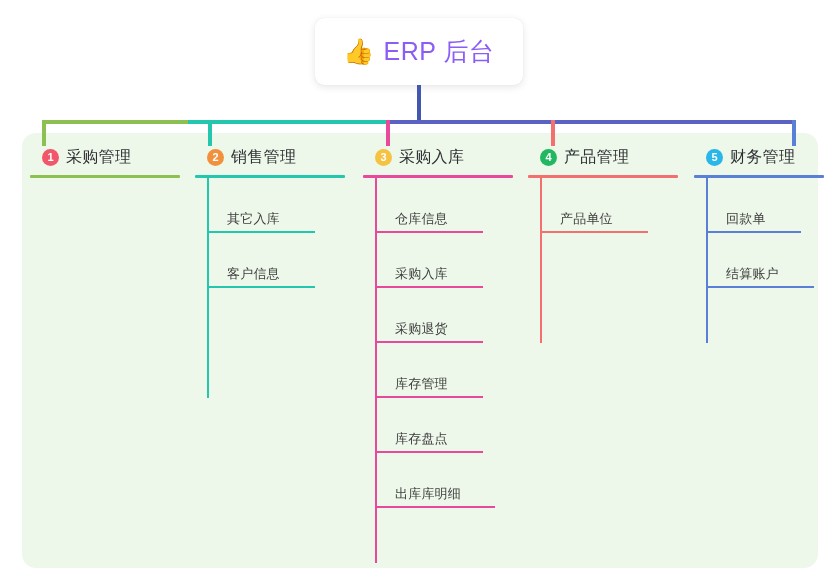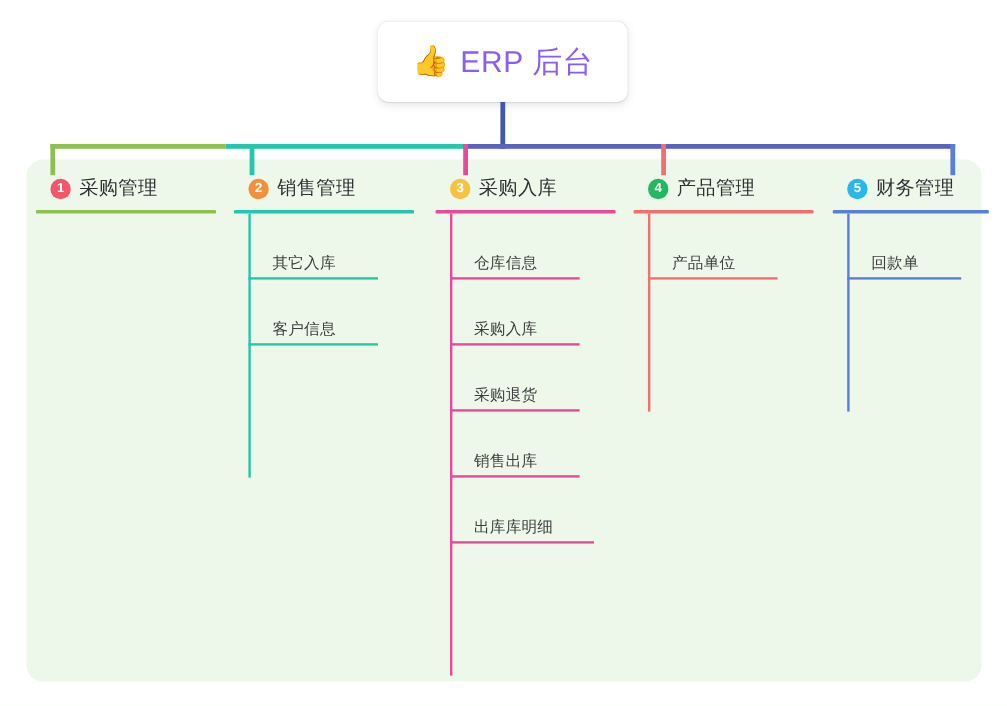--- a/index.html
+++ b/index.html
@@ -198,21 +198,25 @@
         </div>
         <div class="leaf">
           <span class="leaf-label">采购入库</span>
           <div class="leaf-rule" style="background: rgb(232, 73, 154); width: 108px;"></div>
         </div>
         <div class="leaf">
           <span class="leaf-label">采购退货</span>
           <div class="leaf-rule" style="background: rgb(232, 73, 154); width: 108px;"></div>
         </div>
         <div class="leaf">
-          <span class="leaf-label">销售出库</span>
+          <span class="leaf-label">库存管理</span>
+          <div class="leaf-rule" style="background: rgb(232, 73, 154); width: 108px;"></div>
+        </div>
+        <div class="leaf">
+          <span class="leaf-label">库存盘点</span>
           <div class="leaf-rule" style="background: rgb(232, 73, 154); width: 108px;"></div>
         </div>
         <div class="leaf">
           <span class="leaf-label">出库库明细</span>
           <div class="leaf-rule" style="background: rgb(232, 73, 154); width: 120px;"></div>
         </div>
       </div>
     </div>
     <div class="column" style="left: 528px; width: 150px;">
       <div class="col-head">
@@ -233,15 +237,19 @@
         <span class="badge" style="background: rgb(41, 182, 232);">5</span>
         <span class="col-title">财务管理</span>
       </div>
       <div class="head-rule" style="background: rgb(90, 127, 214); width: 130px;"></div>
       <div class="leaves">
         <div class="spine" style="background: rgb(90, 127, 214); height: 165px;"></div>
         <div class="leaf">
           <span class="leaf-label">回款单</span>
           <div class="leaf-rule" style="background: rgb(90, 127, 214); width: 95px;"></div>
         </div>
+        <div class="leaf">
+          <span class="leaf-label">结算账户</span>
+          <div class="leaf-rule" style="background: rgb(90, 127, 214); width: 108px;"></div>
+        </div>
       </div>
     </div>
   </div>
 
 </body></html>

